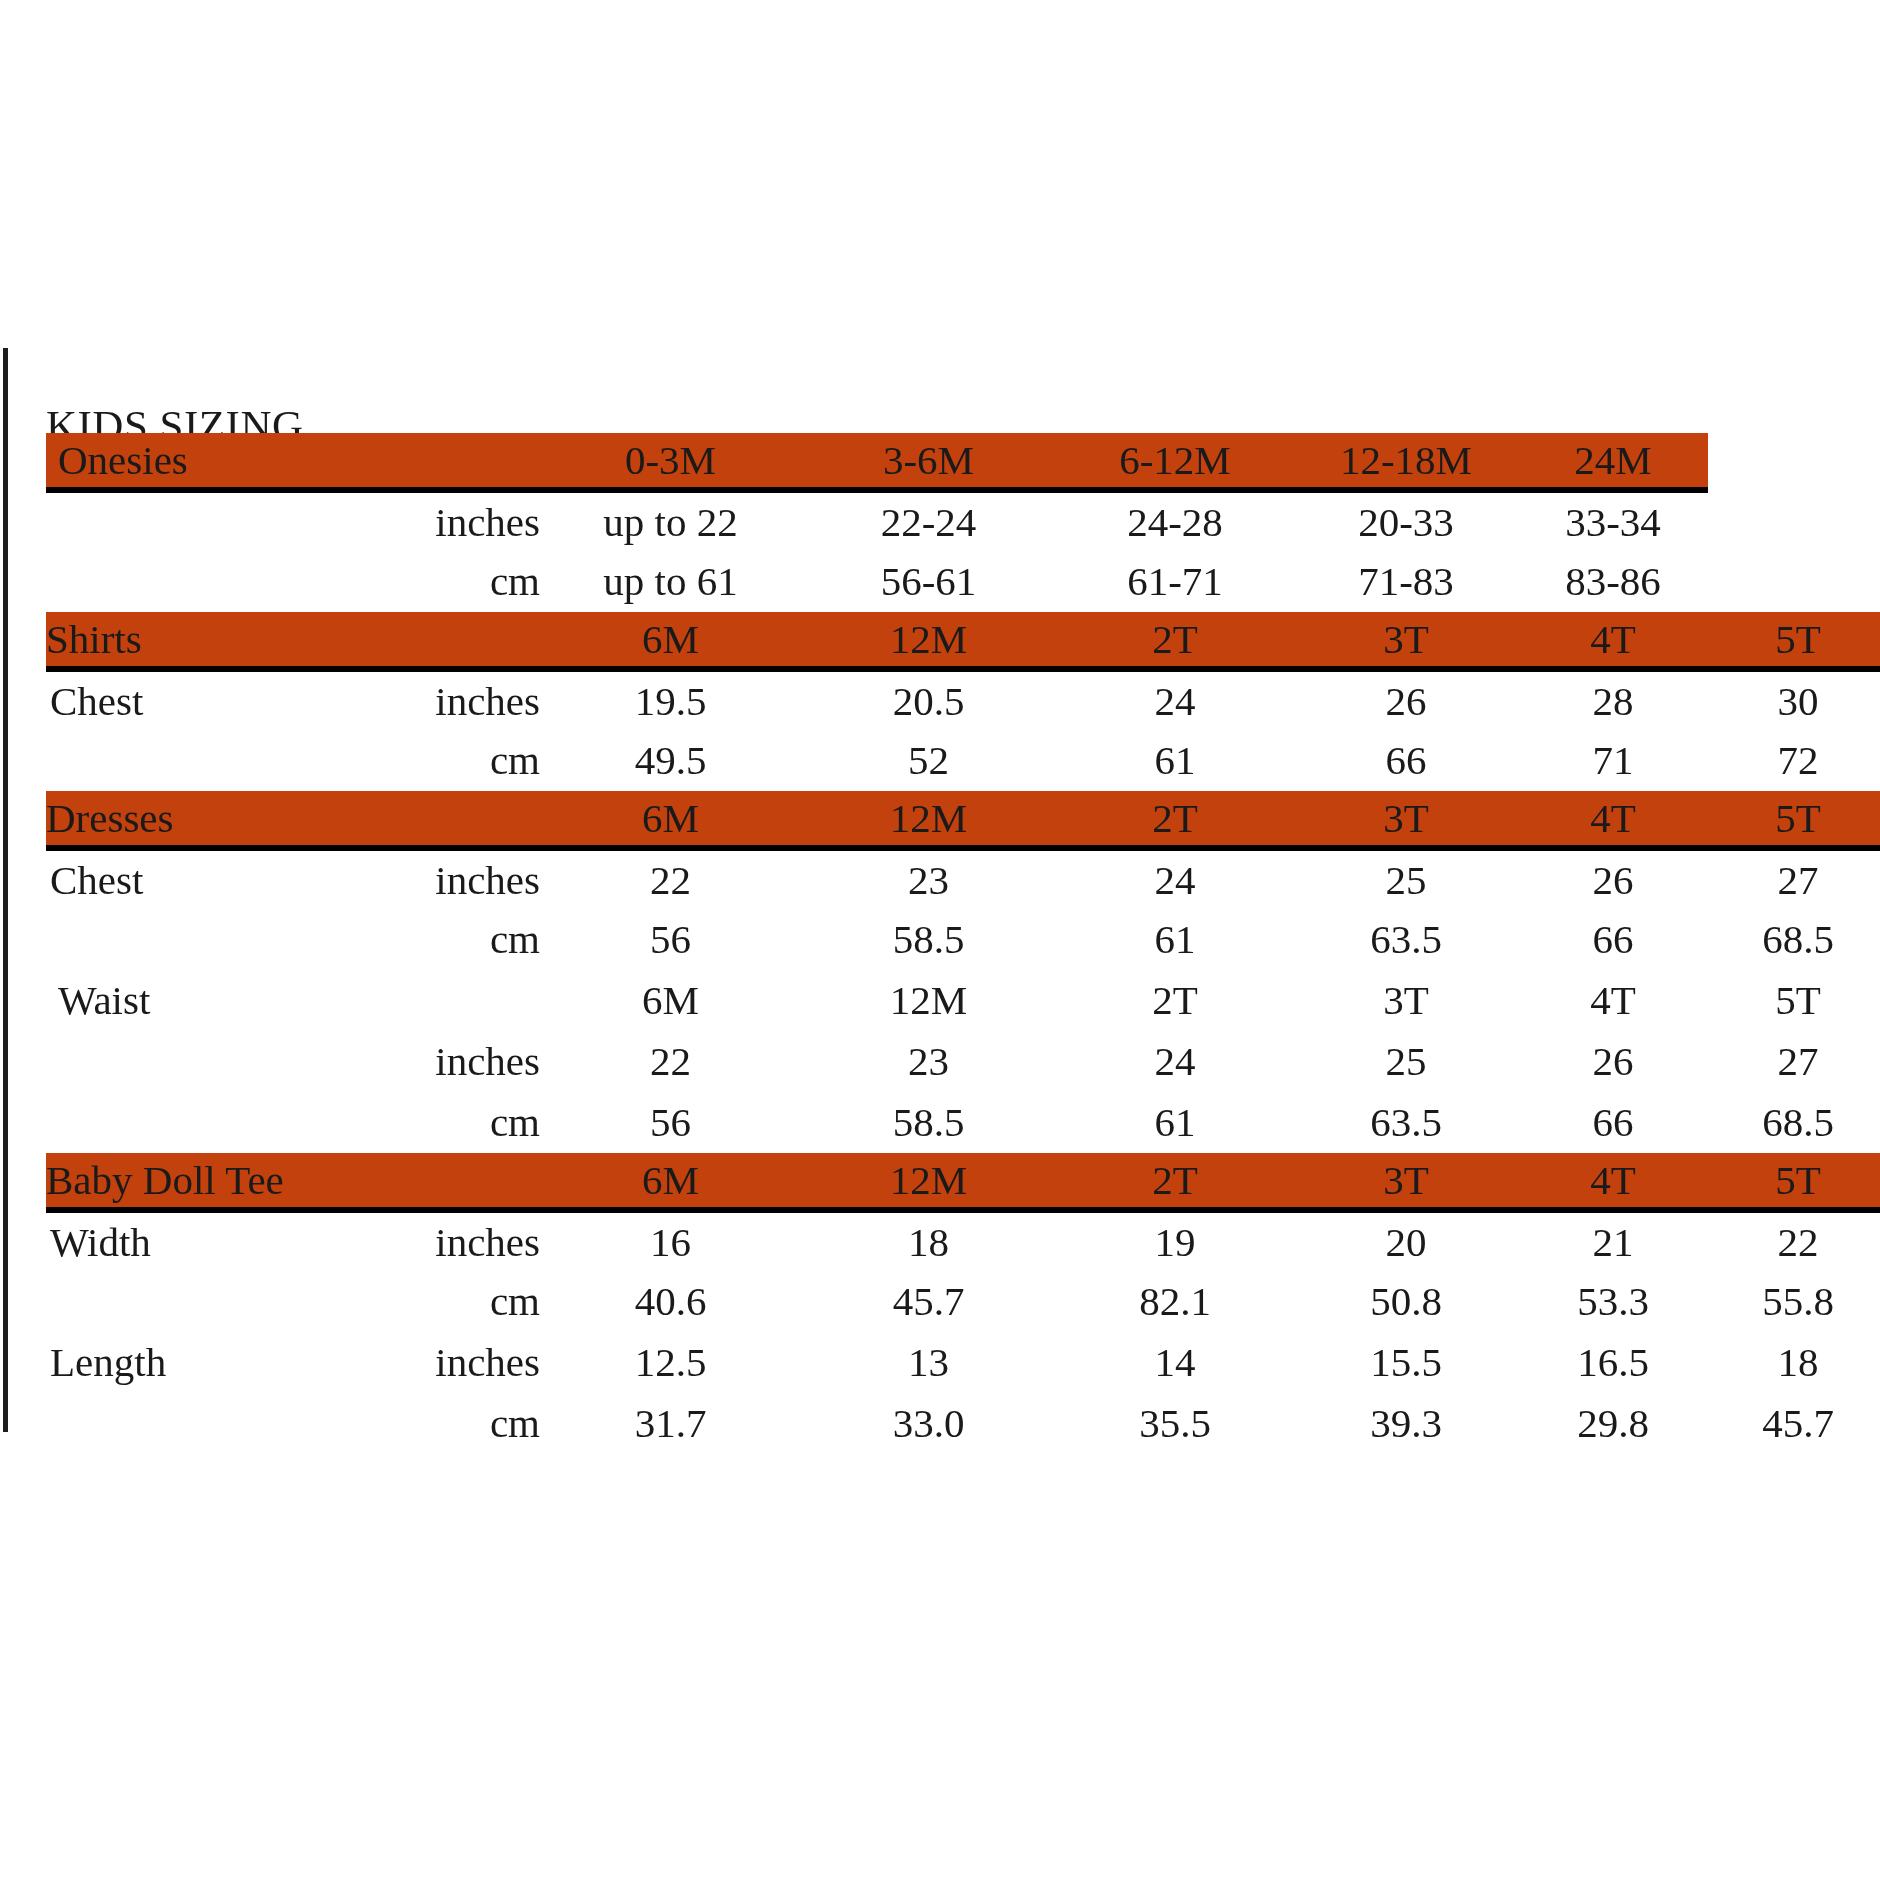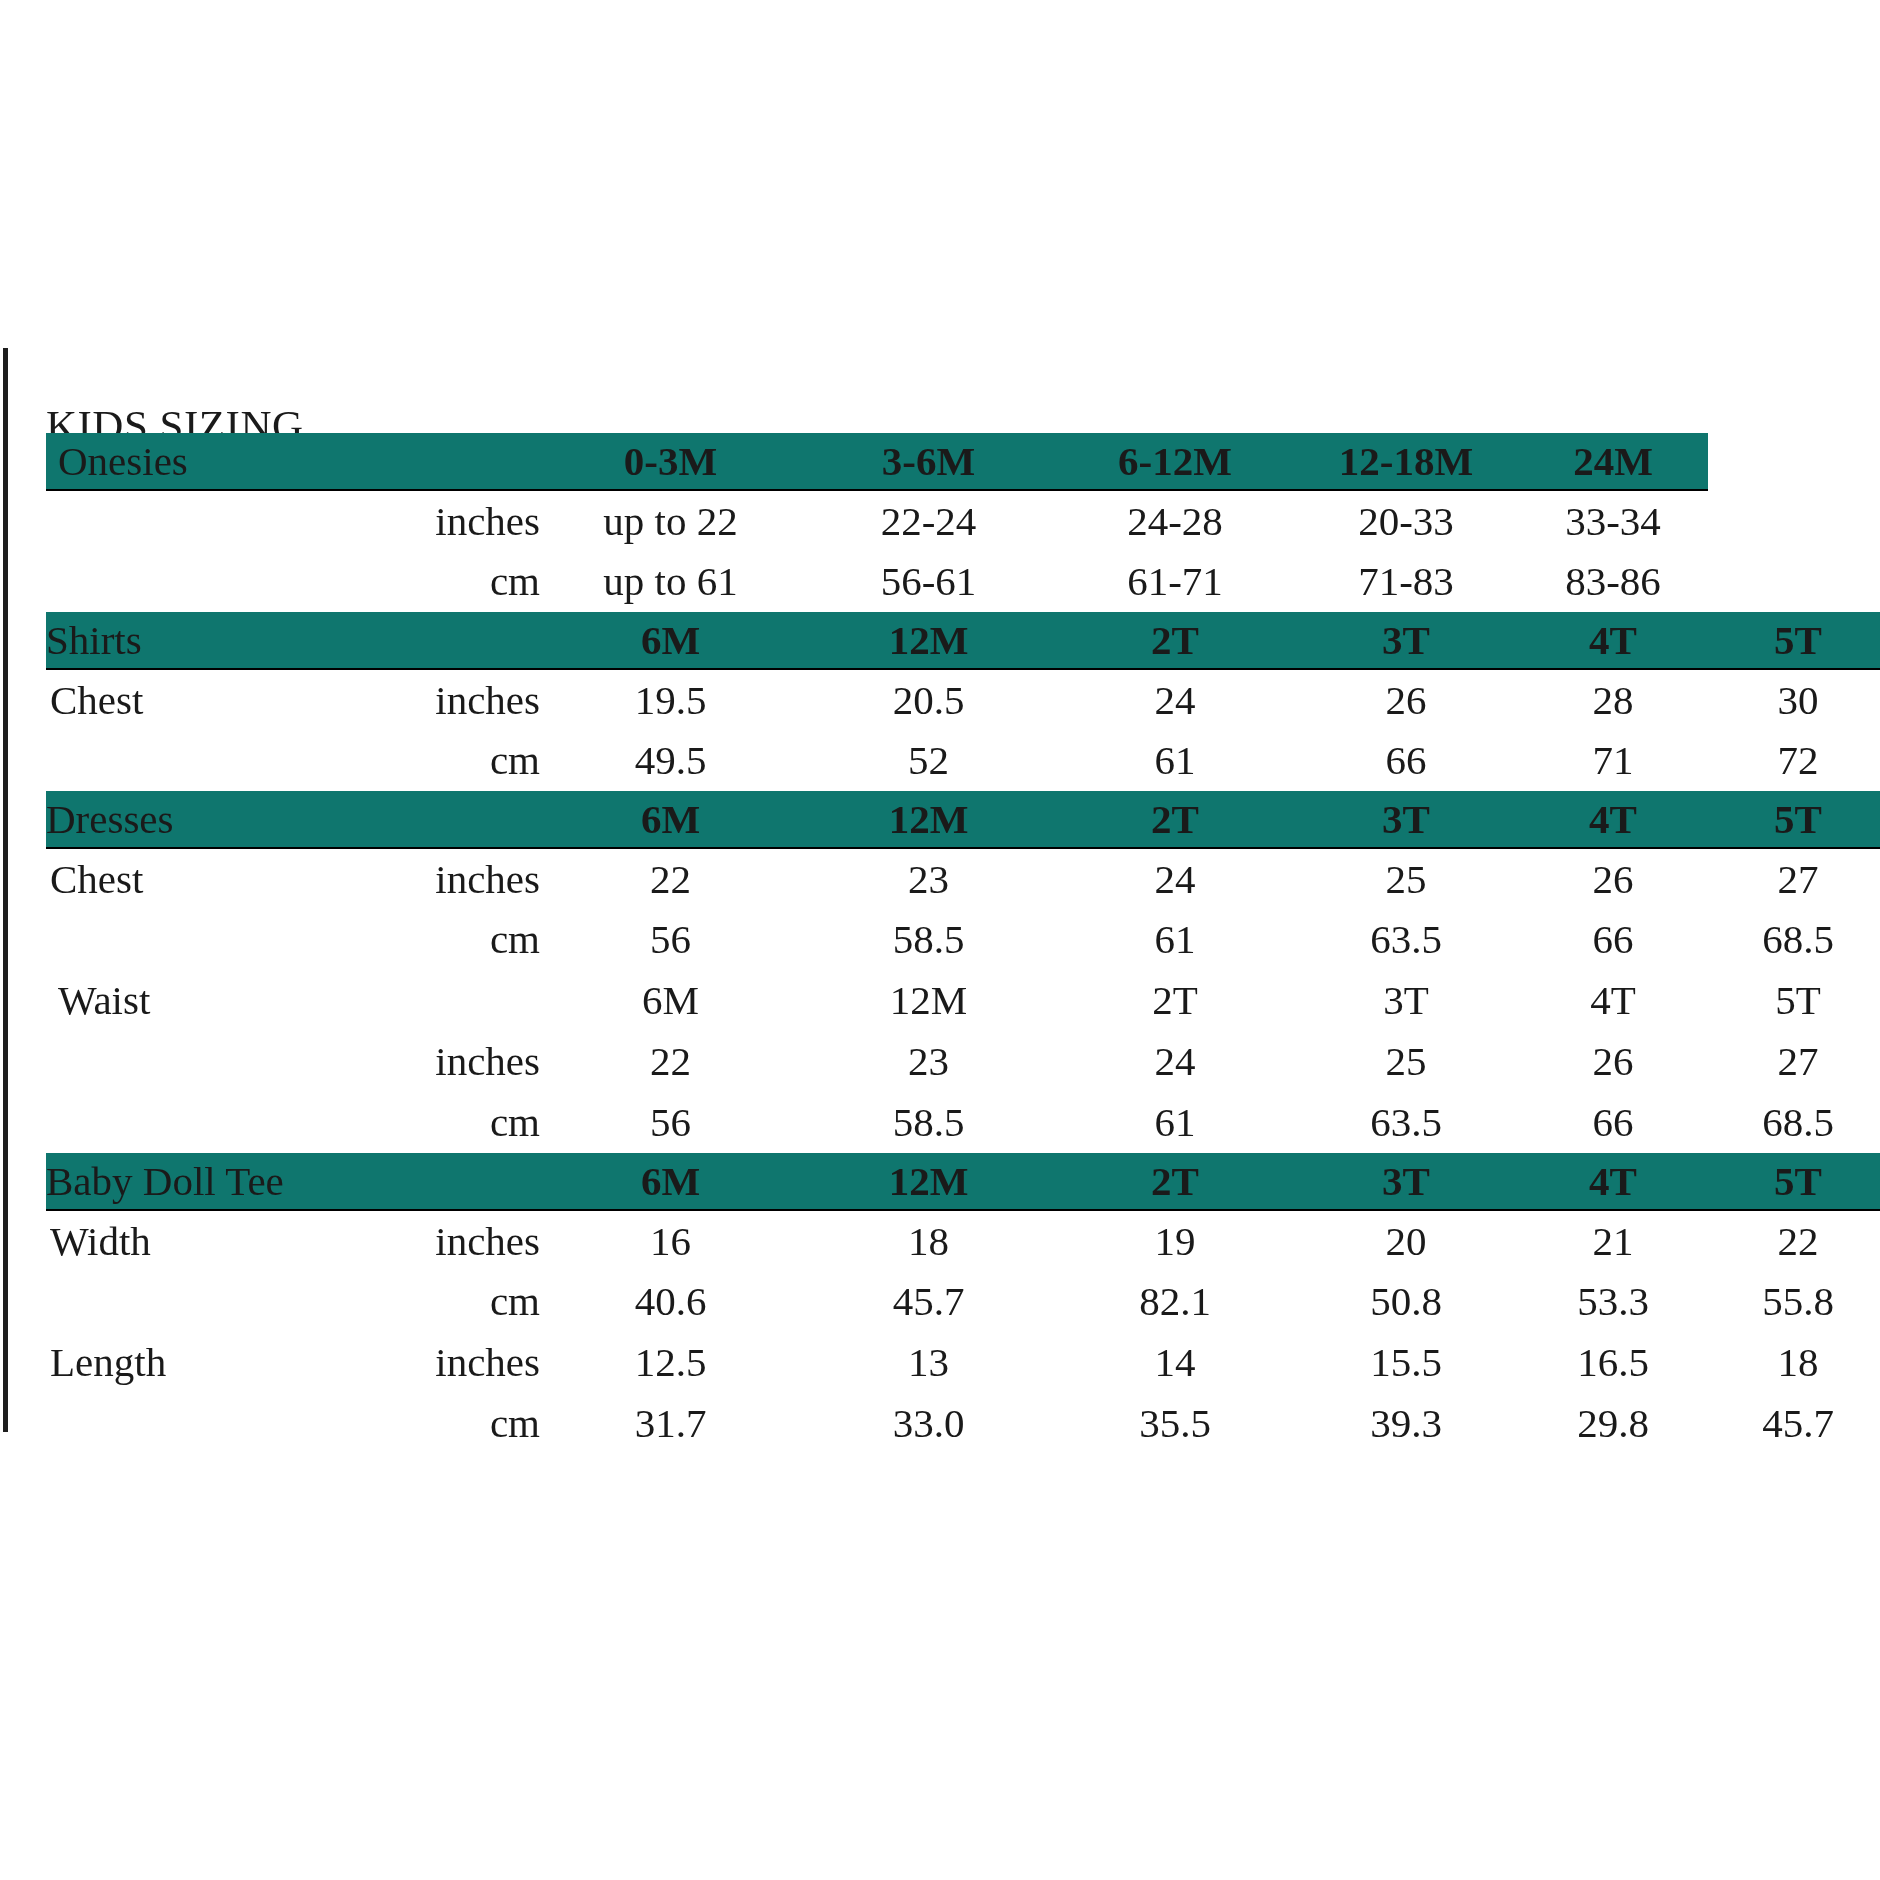--- a/index.html
+++ b/index.html
@@ -36,28 +36,28 @@
     vertical-align:middle;
     font-size:41px;
     line-height:1.0;
     white-space:nowrap;
     overflow:hidden;
     padding:0;
   }
   tr.data    { height:61px; }
   tr.section { height:57px; }
   tr.section td {
-    background:#0f766e;
-    border-bottom:2px solid #000000;
+    background:#c2410c;
+    border-bottom:6px solid #000000;
   }
   tr.section td.nobg {
     background:transparent;
     border-bottom:none;
   }
-  tr.section td.val { font-weight:bold;margin-top:24px; }
+  tr.section td.val { font-weight:normal;margin-top:24px; }
   td.val   { text-align:center; }
   td.unit  { text-align:right; padding-left:9px; }
   td.label { text-align:left; padding-left:4px; }
   td.label.indent { padding-left:12px; }
   td.label.center { padding-left:0; }
 </style>
 </head>
 <body>
 
 <div class="left-line"></div>

